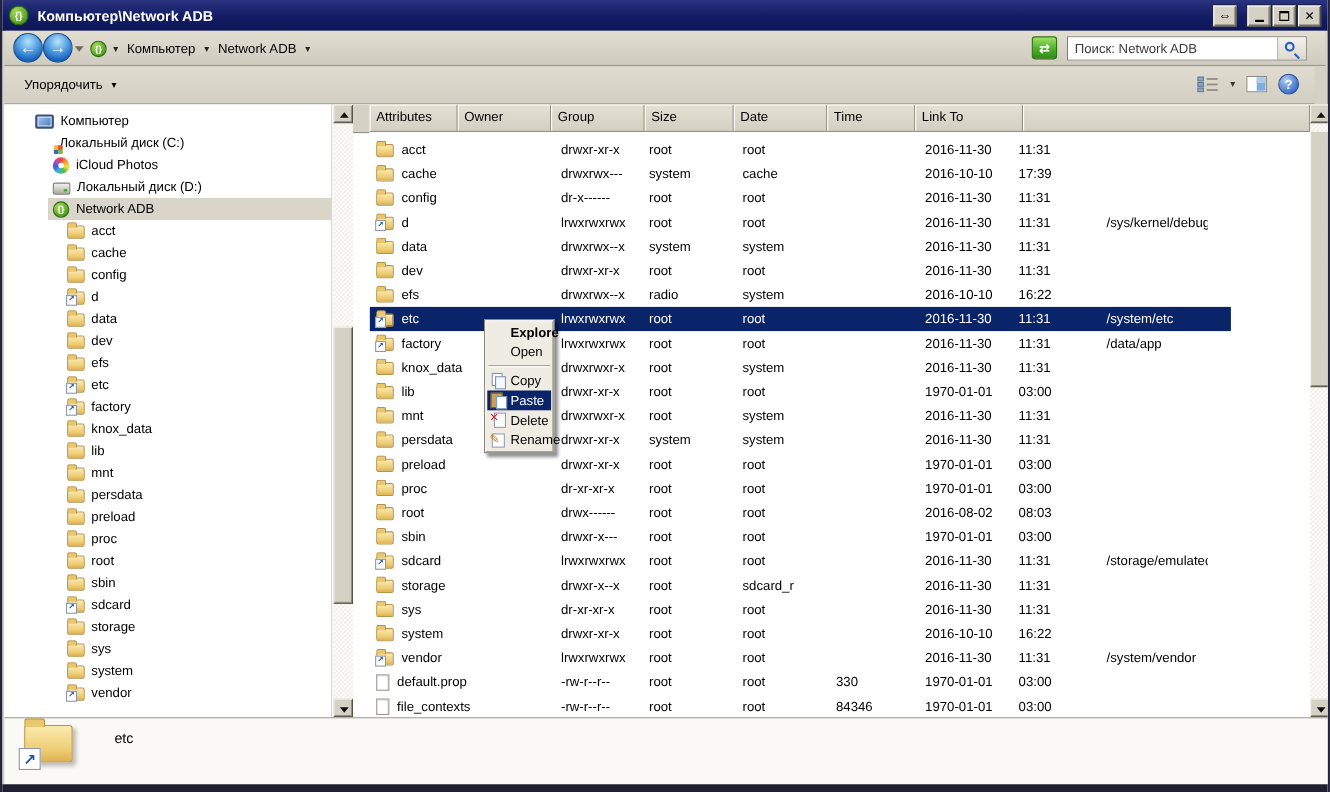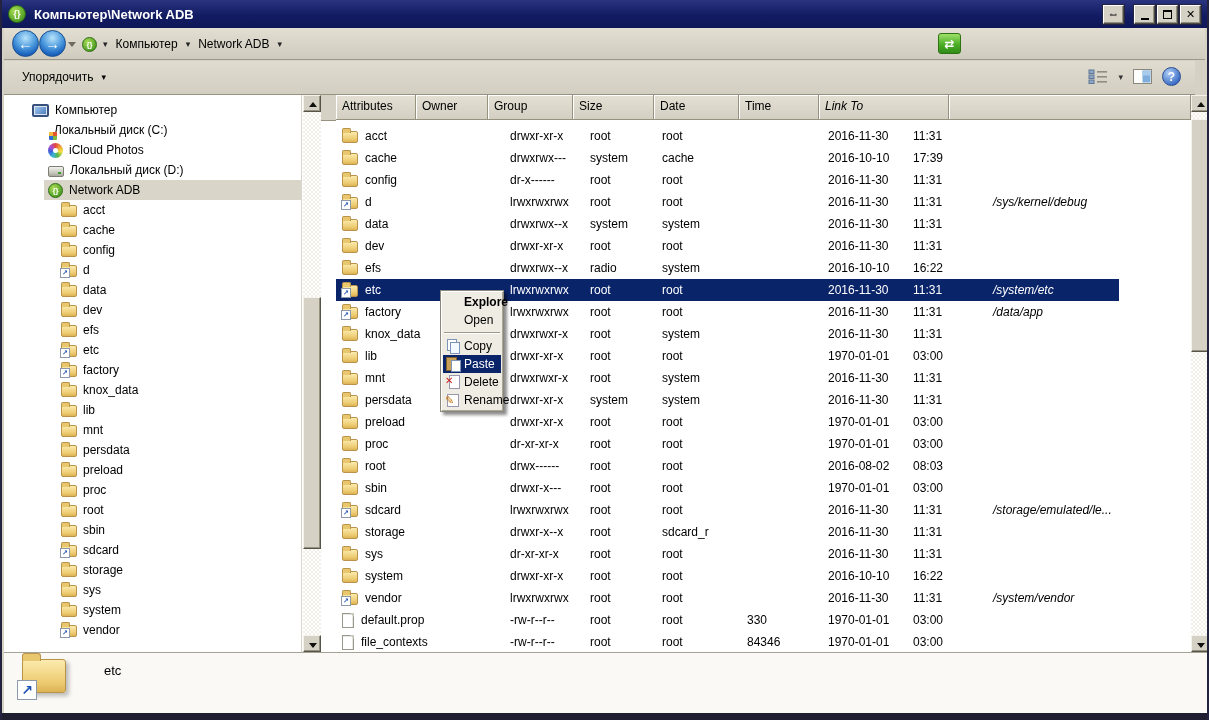--- a/index.html
+++ b/index.html
@@ -93,22 +93,22 @@
   .sbtn.down .tri{top:7px;border-top:5px solid #10100C;}
   .treebar .sthumb{top:202px;height:252px;}
   .listbar .sthumb{top:24px;height:233px;}
   
   .list{position:absolute;left:332px;top:0;width:855px;height:557px;background:#FFF;overflow:hidden;}
   .lheader{display:flex;height:25px;background:#DBD7CB;}
   .hcell{height:25px;line-height:23px;padding:0 6px;background:linear-gradient(180deg,#E4E0D4,#D3CFC2);
     border-right:1px solid #96927F;border-bottom:1px solid #96927F;
     box-shadow:inset 1px 1px 0 #FFFFFF;white-space:nowrap;overflow:hidden;}
   .hcell .sort{margin-left:10px;color:#8A877B;font-size:9px;}
-  .c0{width:168px;} .c1{width:80px;} .c2{width:72px;} .c3{width:85px;}
-  .c4{width:81px;} .c5{width:85px;} .c6{width:80px;} .c7{width:130px;font-style:italic;} .cf{flex:1;}
+  .c0{width:168px;} .c1{width:80px;} .c2{width:85px;} .c3{width:85px;}
+  .c4{width:81px;} .c5{width:85px;} .c6{width:80px;} .c7{width:98px;} .cf{flex:1;}
   .lrows{padding-top:5px;}
   .frow{display:flex;height:22px;align-items:center;width:783px;}
   .frow .cell{padding:0 6px;white-space:nowrap;overflow:hidden;height:22px;line-height:22px;}
   .frow.sel{background:#0A246A;color:#FFF;}
   .namecell{display:flex;align-items:center;gap:7px;}
   
   .ic{display:inline-block;position:relative;flex:0 0 auto;}
   .ic-folder{width:16px;height:12px;background:linear-gradient(180deg,#FBEBAE 0%,#EDCB72 70%,#DDB354 100%);
     border:1px solid #B9934A;border-radius:2px;margin-top:2px;}
   .ic-folder::before{content:"";position:absolute;left:-1px;top:-4px;width:7px;height:4px;
@@ -189,20 +189,26 @@
     <div class="hist-drop"></div>
     <div class="breadcrumb">
       <span class="ic ic-adb">{}</span>
       <span class="crumb-sep">▾</span>
       <span class="crumb">Компьютер</span>
       <span class="crumb-sep">▾</span>
       <span class="crumb">Network ADB</span>
       <span class="crumb-sep">▾</span>
     </div>
     <div class="refresh-btn">⇄</div>
+    <div class="searchbox">
+      <input readonly="" value="Поиск: Network ADB" style="">
+      <span class="search-btn">
+          <span class="lens"></span>
+        </span>
+    </div>
   </div>
 
   <div class="toolbar">
     <div class="organize">
       <span>Упорядочить</span>
       <span class="chev">▾</span>
     </div>
     <div class="tb-right">
       <span class="tb-icon">
         <svg width="20" height="15" viewBox="0 0 20 15">

